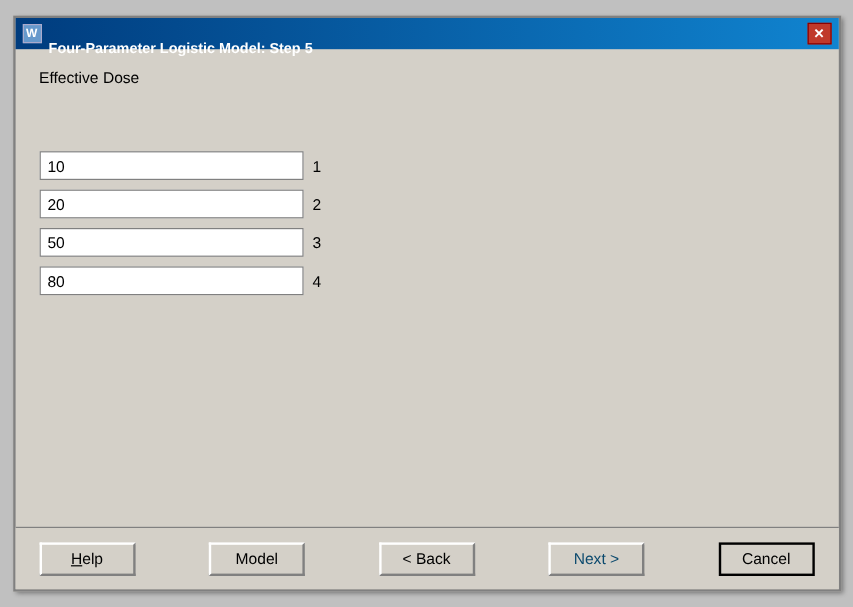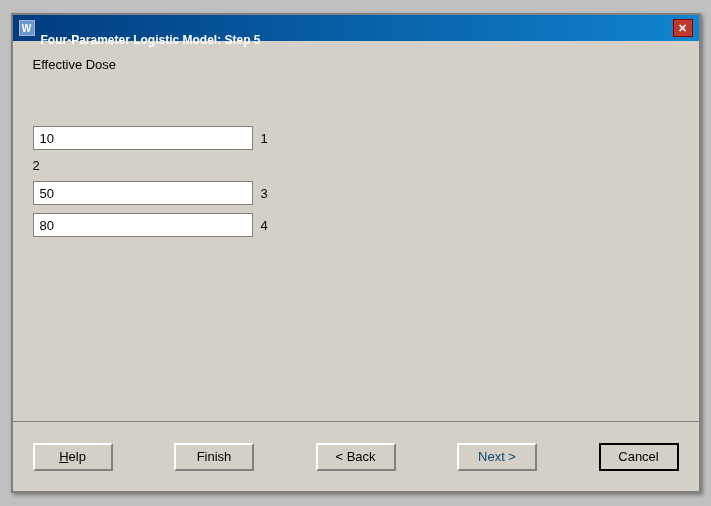--- a/index.html
+++ b/index.html
@@ -121,21 +121,21 @@
     .row-number {
       font-size: 13px;
       color: #000;
     }
 
     .spacer {
       flex: 1;
     }
 
     .button-bar {
-      height: 70px;
+      height: 52px;
       background: #d4d0c8;
       border-top: 1px solid #808080;
       display: flex;
       align-items: center;
       justify-content: space-between;
       padding: 0 20px;
       flex-shrink: 0;
     }
 
     .btn {
@@ -183,41 +183,42 @@
 
   <div class="content">
     <div class="section-label">Effective Dose</div>
 
     <div class="inputs-area">
       <div class="input-row">
         <input class="input-field" type="text" value="10" style="">
         <span class="row-number">1</span>
       </div>
       <div class="input-row">
+        <input class="input-field" type="text" value="20" style="">
         <span class="row-number">2</span>
       </div>
       <div class="input-row">
         <input class="input-field" type="text" value="50" style="">
         <span class="row-number">3</span>
       </div>
       <div class="input-row">
         <input class="input-field" type="text" value="80" style="">
         <span class="row-number">4</span>
       </div>
     </div>
 
     <div class="spacer"></div>
   </div>
 
   <div class="button-bar">
     <button class="btn">
       <span><span class="underline">H</span>elp</span>
     </button>
     <button class="btn">
-      <span>Finish</span>
+      <span>Model</span>
     </button>
     <button class="btn">
       <span>&lt; Back</span>
     </button>
     <button class="btn" disabled="">
       <span>Next &gt;</span>
     </button>
     <button class="btn btn-finish">
       <span>Cancel</span>
     </button>

